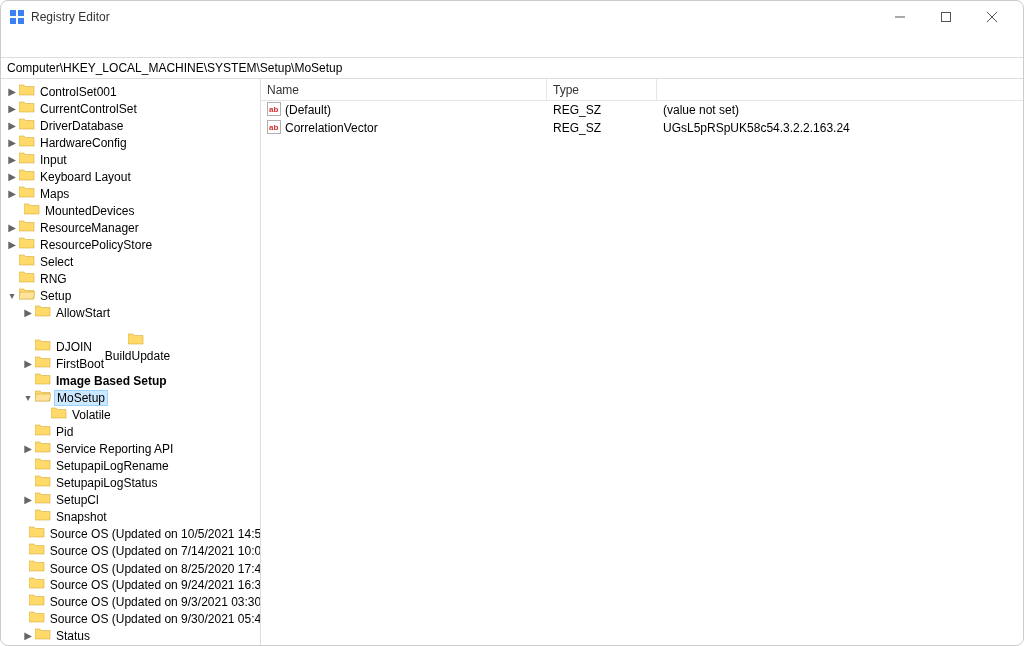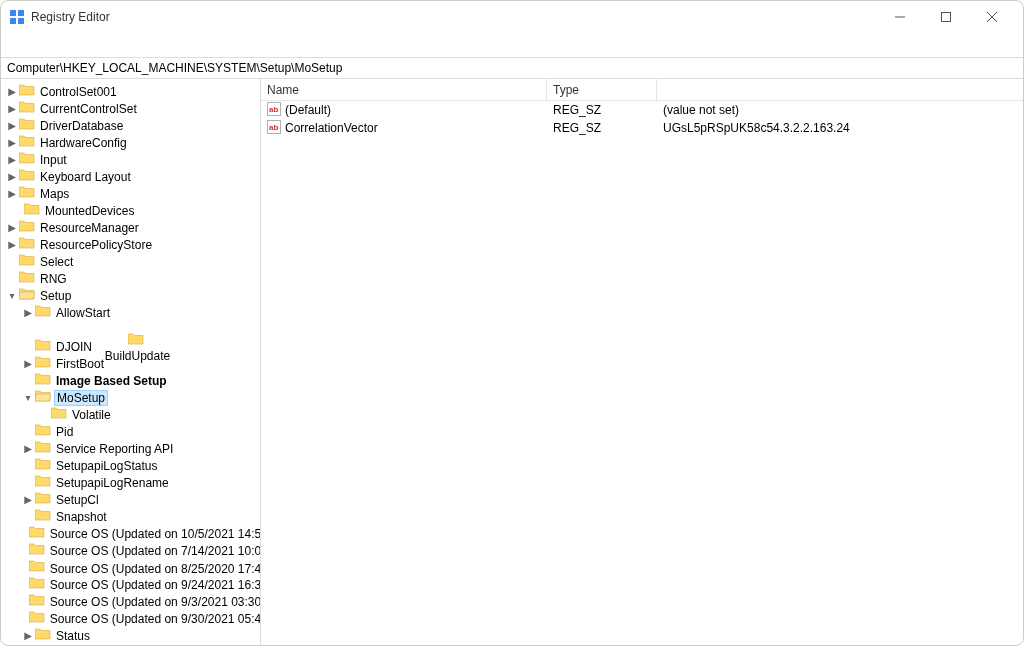--- a/index.html
+++ b/index.html
@@ -236,28 +236,28 @@
         <span><svg class="folder-icon" viewBox="0 0 16 14">
             <path d="M0 2 L5 2 L6.5 3.5 L15 3.5 L15 12 L0 12 Z" fill="#ffd96a" stroke="#c9a227" stroke-width="0.5"></path>
           </svg></span>
         <span class="label-text">Service Reporting API</span>
       </div>
       <div class="tree-row" style="padding-left: 20px;">
         <span class="expander blank">▶</span>
         <span><svg class="folder-icon" viewBox="0 0 16 14">
             <path d="M0 2 L5 2 L6.5 3.5 L15 3.5 L15 12 L0 12 Z" fill="#ffd96a" stroke="#c9a227" stroke-width="0.5"></path>
           </svg></span>
+        <span class="label-text">SetupapiLogRename</span>
+      </div>
+      <div class="tree-row" style="padding-left: 20px;">
+        <span class="expander blank">▶</span>
+        <span><svg class="folder-icon" viewBox="0 0 16 14">
+            <path d="M0 2 L5 2 L6.5 3.5 L15 3.5 L15 12 L0 12 Z" fill="#ffd96a" stroke="#c9a227" stroke-width="0.5"></path>
+          </svg></span>
         <span class="label-text">SetupapiLogStatus</span>
-      </div>
-      <div class="tree-row" style="padding-left: 20px;">
-        <span class="expander blank">▶</span>
-        <span><svg class="folder-icon" viewBox="0 0 16 14">
-            <path d="M0 2 L5 2 L6.5 3.5 L15 3.5 L15 12 L0 12 Z" fill="#ffd96a" stroke="#c9a227" stroke-width="0.5"></path>
-          </svg></span>
-        <span class="label-text">SetupapiLogRename</span>
       </div>
       <div class="tree-row" style="padding-left: 20px;">
         <span class="expander">▶</span>
         <span><svg class="folder-icon" viewBox="0 0 16 14">
             <path d="M0 2 L5 2 L6.5 3.5 L15 3.5 L15 12 L0 12 Z" fill="#ffd96a" stroke="#c9a227" stroke-width="0.5"></path>
           </svg></span>
         <span class="label-text">SetupCl</span>
       </div>
       <div class="tree-row" style="padding-left: 20px;">
         <span class="expander blank">▶</span>

